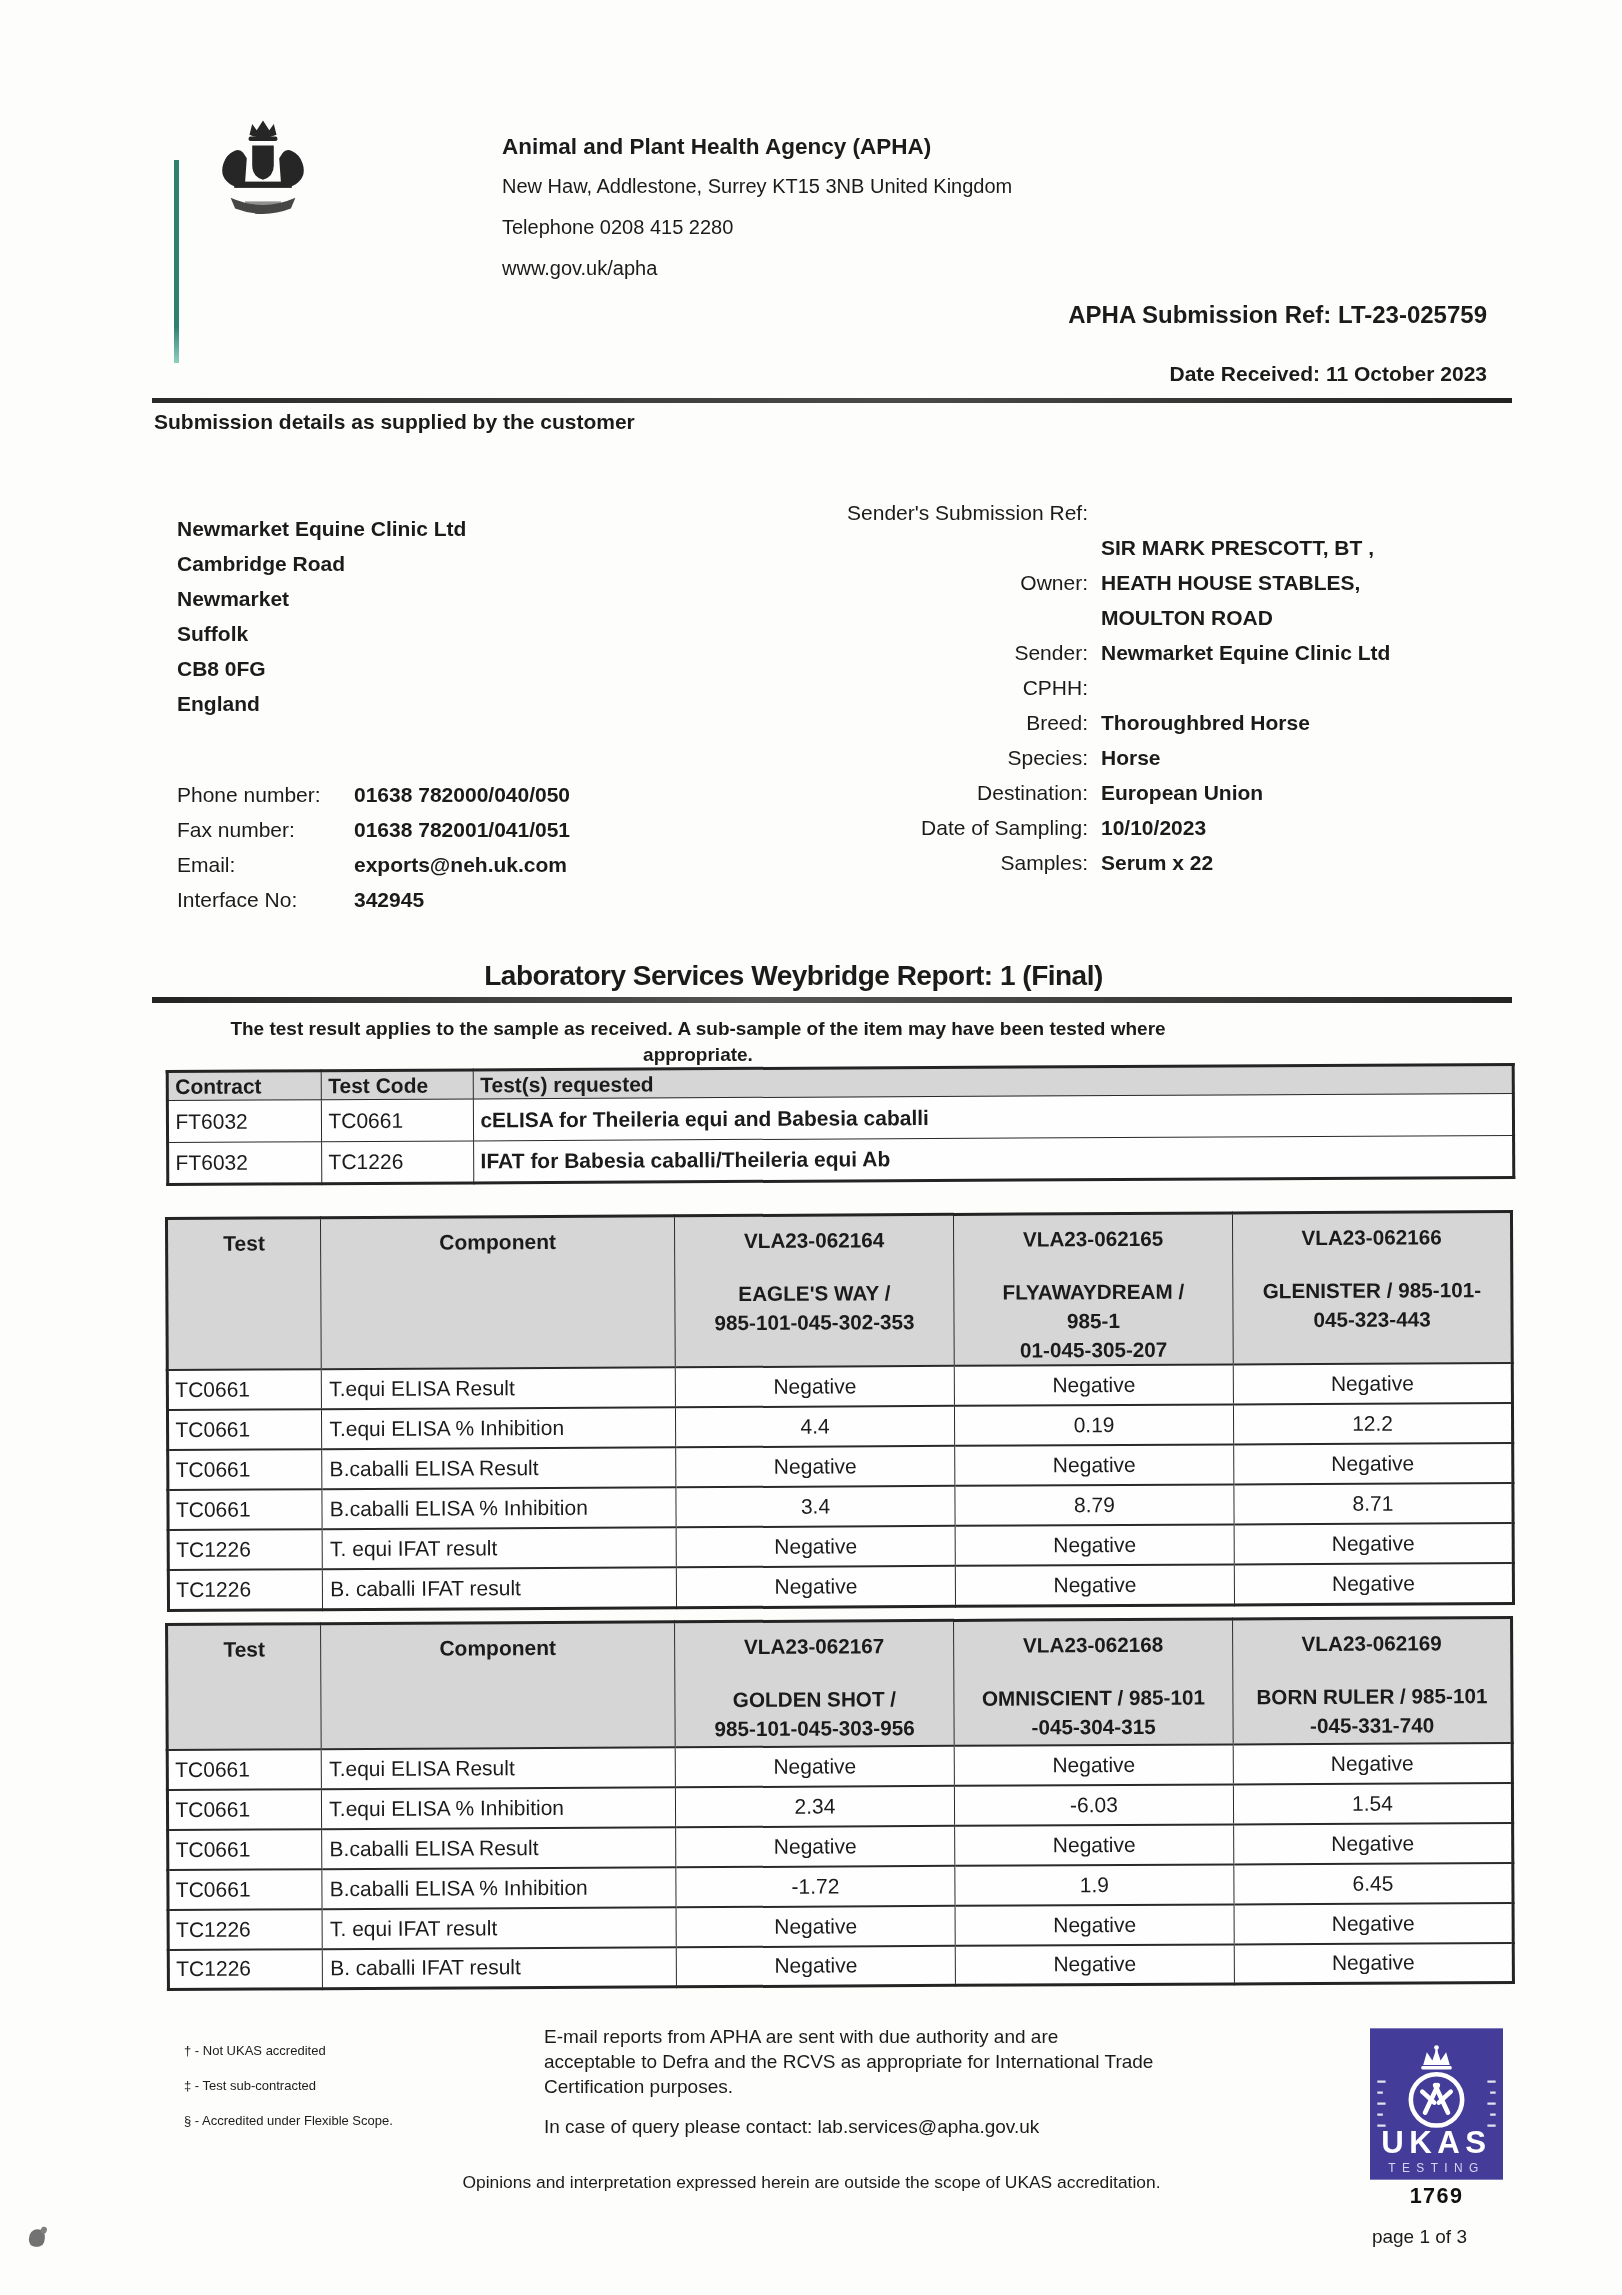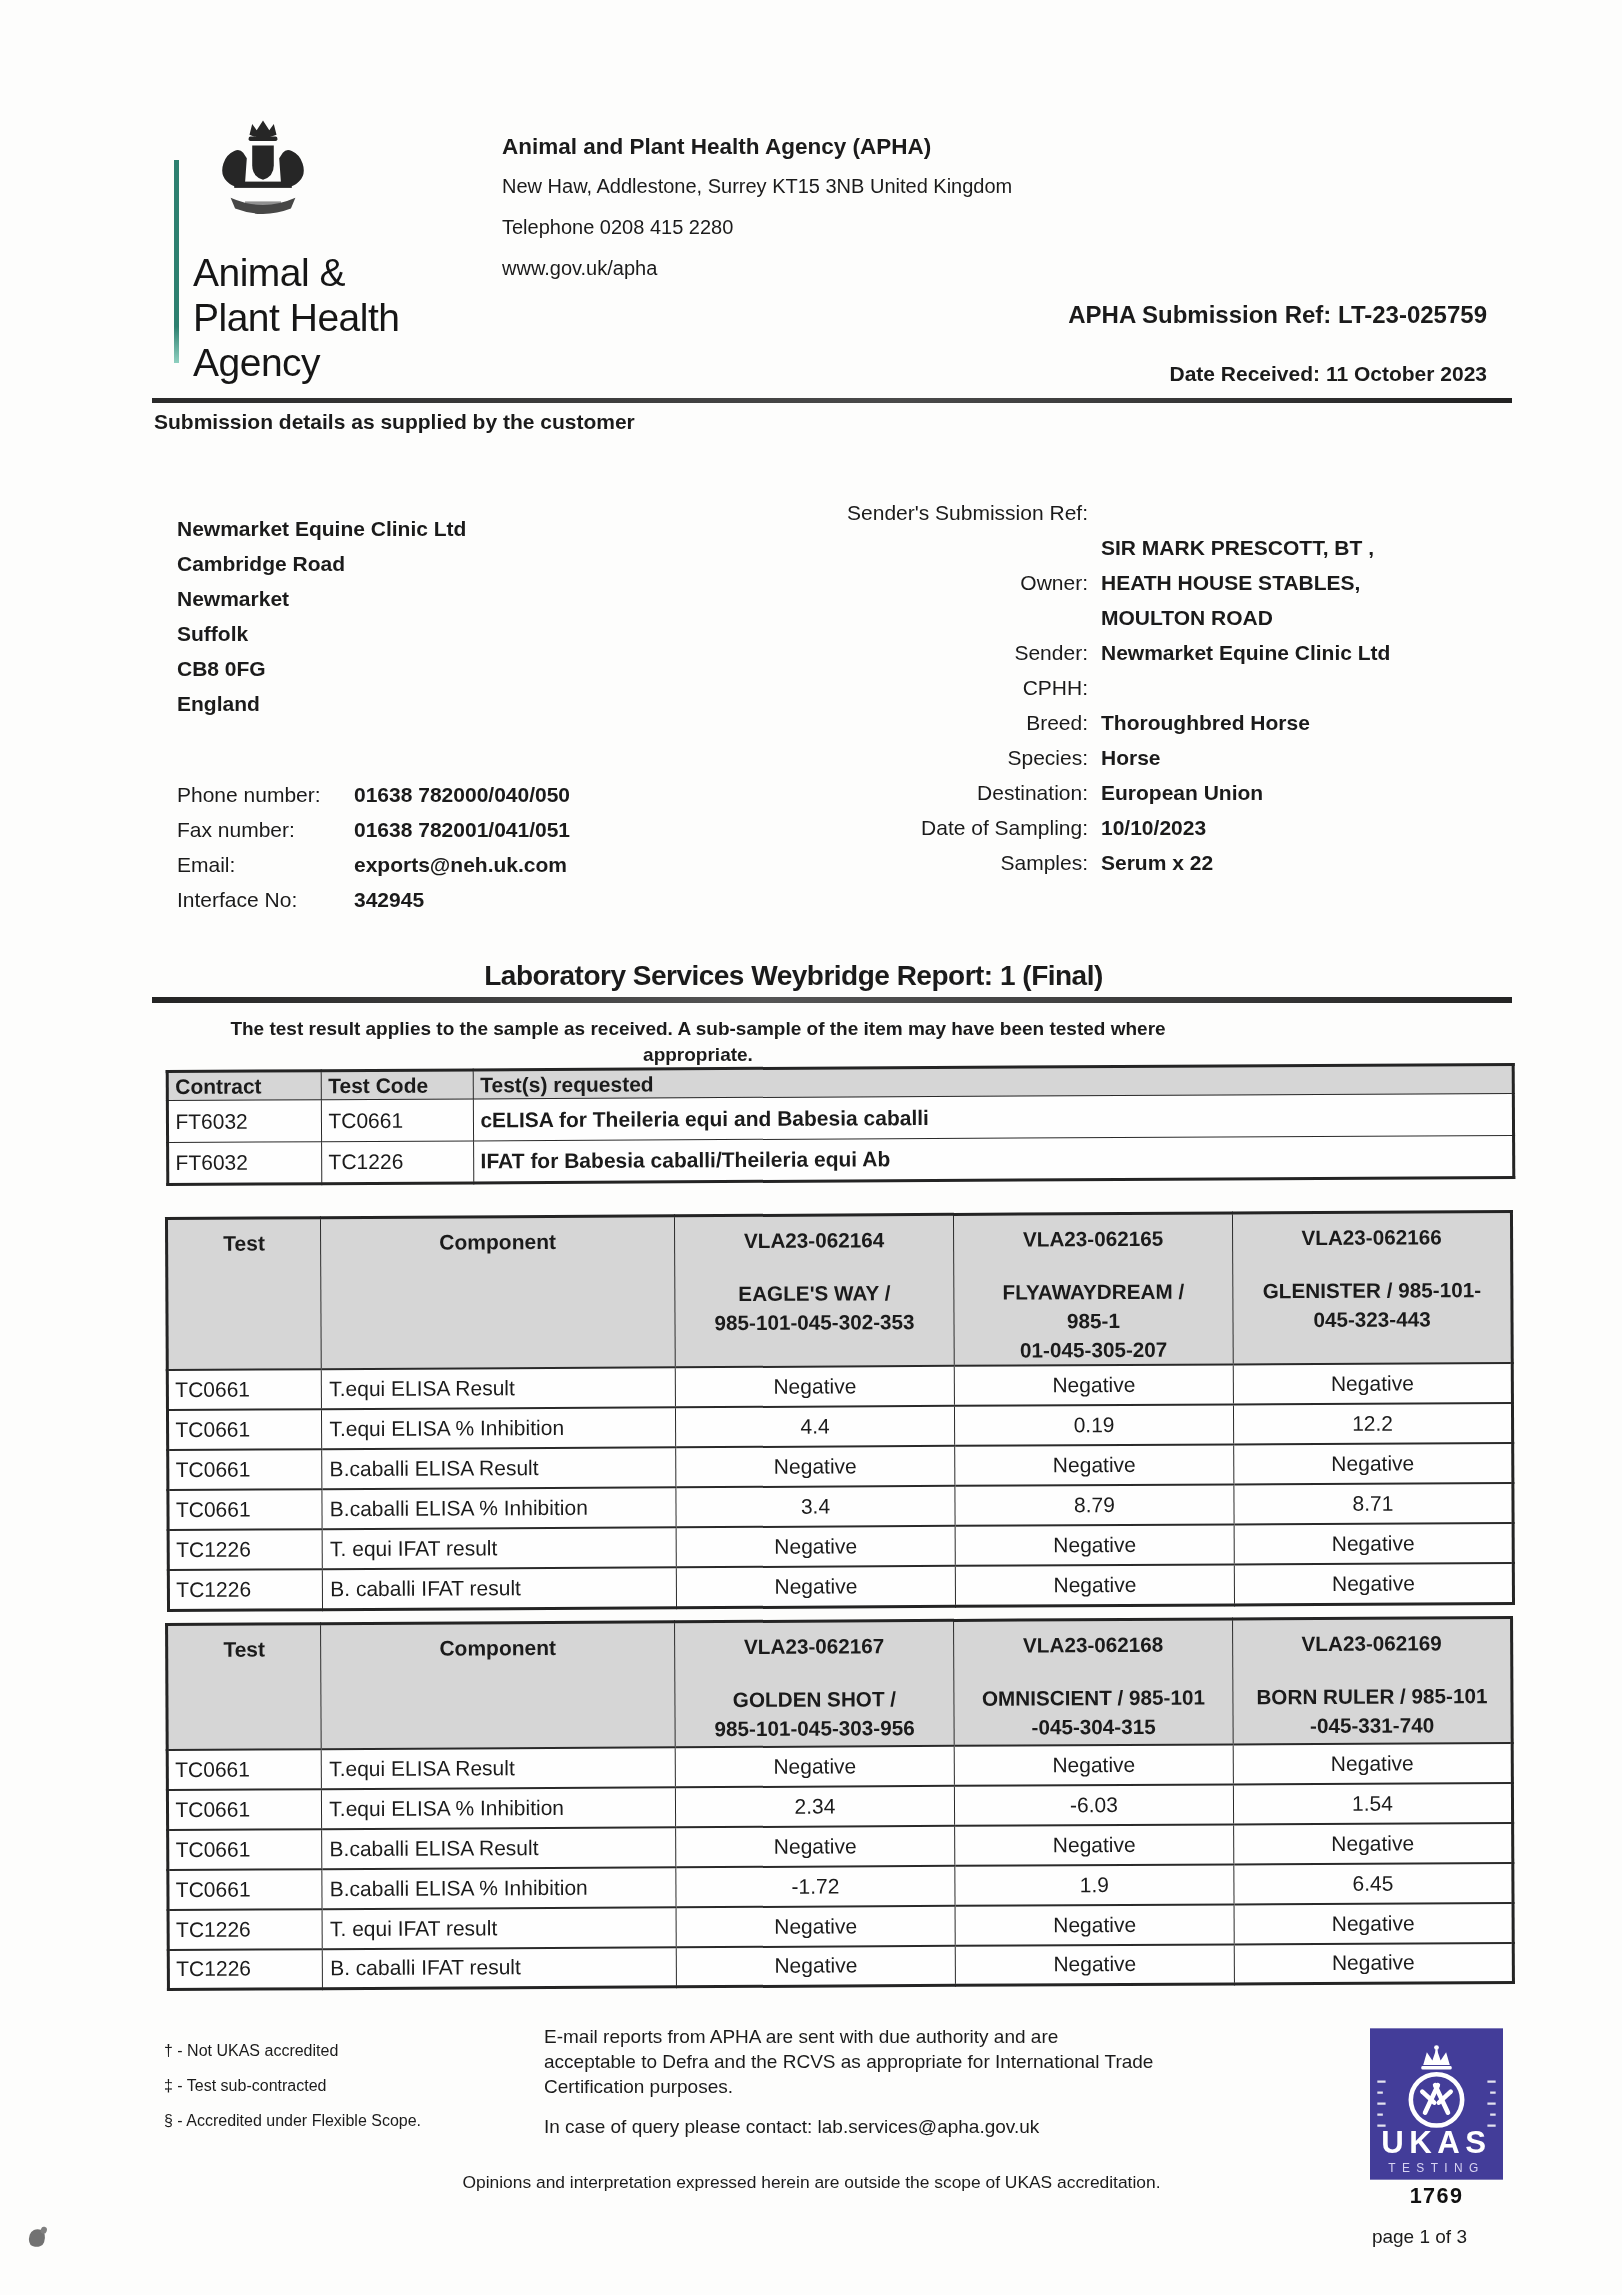--- a/index.html
+++ b/index.html
@@ -59,21 +59,21 @@
   .results-2 { top:1623px; }
   .results th { background:#d6d6d6; border:1.8px solid #2a2a2a; height:125px;
     vertical-align:top; padding-top:12px; font-weight:bold; text-align:center; }
   .results td { border:1.8px solid #2a2a2a; border-top-width:2.3px; height:40px; }
   .sample-id { font-size:20.7px; font-weight:bold; margin-bottom:26px; }
   .sample-name { font-size:20.7px; font-weight:bold; line-height:29px; white-space:pre-line; }
   .code-cell { text-align:left; padding-left:6.4px; }
   .comp-cell { text-align:left; padding-left:7.3px; }
   .val-cell  { text-align:center; }
   
-  .legend { position:absolute; left:164px; top:2033px; font-size:16px; line-height:35px; }
+  .legend { position:absolute; left:184px; top:2033px; font-size:13px; line-height:35px; }
   .email-note { position:absolute; left:544px; top:2024px; width:826px;
     font-size:19px; line-height:25px; white-space:pre-line; }
   .query-note { position:absolute; left:544px; top:2116px; font-size:19px; }
   .opinions { position:absolute; left:0; top:2172px; width:1623px; text-align:center; font-size:17.4px; }
   .page-num { position:absolute; left:0; top:2226px; width:1467px; text-align:right; font-size:19px; }
   .ukas-badge { position:absolute; left:1370px; top:2028px; width:133px; height:152px; }
   .ukas-number { position:absolute; left:1370px; top:2183px; width:133px; text-align:center;
     font-size:21.6px; font-weight:bold; letter-spacing:1.4px; color:#111; }
   .ink-smudge { position:absolute; left:28.5px; top:2229px; width:15.6px; height:18.4px;
     background:#5a5a5a; opacity:.85; border-radius:58% 42% 60% 40% / 45% 60% 40% 55%;
@@ -92,23 +92,20 @@
       <path d="M45,22 l3,-12 5,7 7,-11 7,11 5,-7 3,12 q-15,7 -30,0 z"></path>
       <rect x="44" y="24" width="32" height="5" rx="2"></rect>
       <path d="M48,34 h24 v22 q0,12 -12,16 q-12,-4 -12,-16 z"></path>
       <path d="M20,74 q-8,-8 -4,-20 q3,-10 12,-14 q6,-3 10,2 l4,6 -2,28 q-10,8 -20,-2 z"></path>
       <path d="M100,74 q8,-8 4,-20 q-3,-10 -12,-14 q-6,-3 -10,2 l-4,6 2,28 q10,8 20,-2 z"></path>
       <rect x="28" y="74" width="64" height="7"></rect>
       <path d="M24,92 q36,16 72,0 l-5,12 q-31,12 -62,0 z" opacity="0.85"></path>
       <rect x="40" y="96" width="40" height="5" fill="#3a3a3a" opacity="0.6"></rect>
     </g>
   </svg>
-  <div class="logo-text">Animal &amp;
-Plant Health
-Agency</div>
 
   <div class="agency-block">
     <div class="agency-name">Animal and Plant Health Agency (APHA)</div>
     <div class="agency-line">New Haw, Addlestone, Surrey KT15 3NB United Kingdom</div>
     <div class="agency-line">Telephone 0208 415 2280</div>
     <div class="agency-line">www.gov.uk/apha</div>
   </div>
 
   <div class="sub-ref">APHA Submission Ref: LT-23-025759</div>
   <div class="date-rec">Date Received: 11 October 2023</div>

